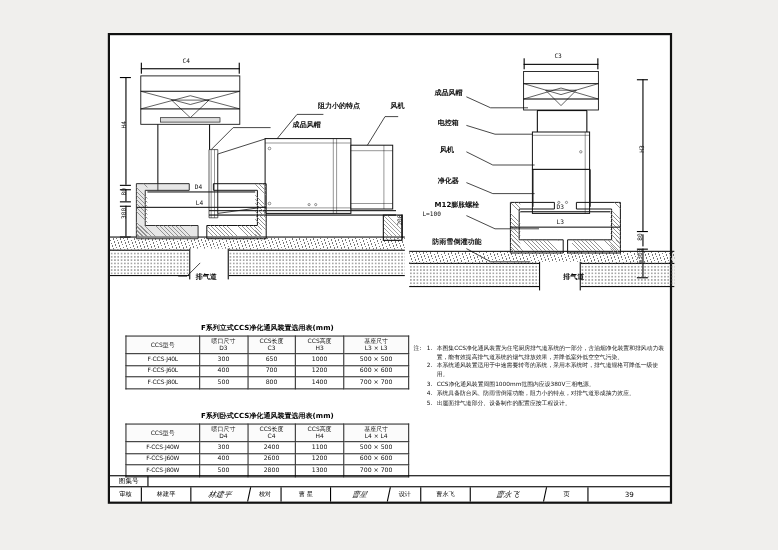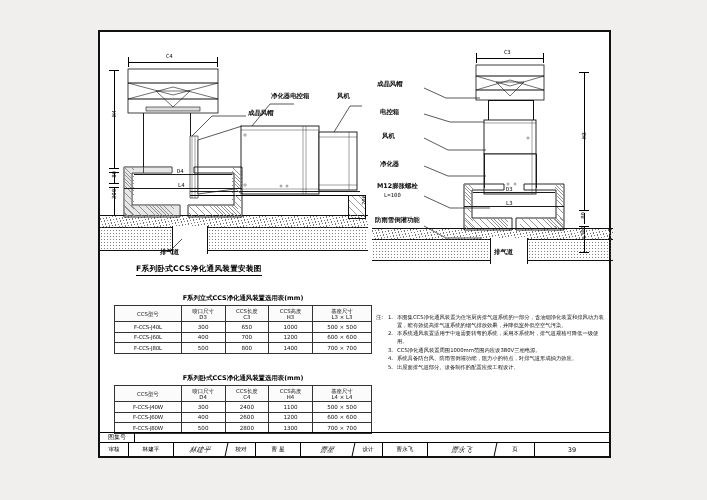--- a/index.html
+++ b/index.html
@@ -1,20 +1,20 @@
 <!DOCTYPE html>
 <html><head>
 <meta charset="utf-8">
 <style>
   html,body{margin:0;padding:0;background:#f0efed;}
   body{width:707px;height:500px;overflow:hidden;font-family:"DejaVu Sans","Liberation Sans",sans-serif;}
   #sheet{position:absolute;left:98px;top:30px;width:513px;height:428px;background:#ffffff;
          border:2px solid #111;box-sizing:border-box;}
   .abs{position:absolute;}
-  .lbl-b{font-size:6.4px;color:#0a0a0a;font-weight:bold;white-space:nowrap;}
+  .lbl-b{font-size:6.4px;color:#0a0a0a;font-weight:bold;white-space:nowrap;margin-left:18px;}
   .dim{font-size:5.6px;color:#111;white-space:nowrap;font-family:"DejaVu Sans Mono","Liberation Mono",monospace;}
   .vert{writing-mode:vertical-rl;transform:rotate(180deg);}
   .ttl{font-size:7.6px;font-weight:bold;color:#000;white-space:nowrap;
        border-bottom:1.4px solid #000;padding-bottom:1px;letter-spacing:.3px;}
   .ln{position:absolute;background:#1a1a1a;}
   .h{height:.7px;} .v{width:.7px;}
   .thk{background:#000;}
   svg{display:block;overflow:visible;}
   table.tb{border-collapse:collapse;font-size:5.6px;color:#111;}
   table.tb td,table.tb th{border:.6px solid #333;padding:1.5px 2px;text-align:center;
@@ -107,21 +107,21 @@
         <circle cx="4" cy="9" r="1.2" fill="none" stroke="#111" stroke-width=".4"></circle>
         <circle cx="4" cy="59" r="1.2" fill="none" stroke="#111" stroke-width=".4"></circle>
         <circle cx="40" cy="60" r="1" fill="none" stroke="#111" stroke-width=".4"></circle>
         <circle cx="46" cy="60" r="1" fill="none" stroke="#111" stroke-width=".4"></circle>
       </svg>
     </div>
 
     <svg class="abs" style="left:150px;top:66px;" width="44" height="30">
       <polyline points="2,28 20,6 44,6" fill="none" stroke="#111" stroke-width=".7"></polyline>
     </svg>
-    <div class="abs lbl-b" style="left:171px;top:60px;">净化器电控箱</div>
+    <div class="abs lbl-b" style="left:171px;top:60px;">阻力小的特点</div>
 
     <div class="abs" style="left:219px;top:100px;">
       <svg width="38" height="58">
         <rect x="0" y="0" width="38" height="58" fill="#fff" stroke="#111" stroke-width=".9"></rect>
         <line x1="0" y1="5" x2="38" y2="5" stroke="#111" stroke-width=".4"></line>
         <line x1="0" y1="53" x2="38" y2="53" stroke="#111" stroke-width=".4"></line>
         <line x1="30" y1="0" x2="30" y2="58" stroke="#111" stroke-width=".4"></line>
       </svg>
     </div>
     <svg class="abs" style="left:232px;top:68px;" width="30" height="34">
@@ -166,21 +166,20 @@
     </div>
     <div class="ln v thk" style="left:265px;top:163px;height:22px;"></div>
     <div class="abs dim vert" style="left:261px;top:163px;">200</div>
 
     <div class="abs" style="left:72px;top:194px;width:34px;height:28px;border-left:1px solid #111;border-right:1px solid #111;background:#fff;"></div>
     <svg class="abs" style="left:62px;top:205px;" width="22" height="16">
       <polyline points="20,2 8,14 0,14" fill="none" stroke="#111" stroke-width=".7"></polyline>
     </svg>
     <div class="abs lbl-b" style="left:60px;top:216px;">排气道</div>
 
-    <div class="abs ttl" style="left:36px;top:232px;">F系列卧式CCS净化通风装置安装图</div>
   </div>
 
   <div class="abs" style="left:272px;top:0;width:241px;height:248px;">
 
     <div class="ln h thk" style="left:104px;top:26px;width:68px;"></div>
     <div class="ln v thk" style="left:104px;top:21px;height:10px;"></div>
     <div class="ln v thk" style="left:171px;top:21px;height:10px;"></div>
     <div class="abs dim" style="left:132px;top:17px;">C3</div>
 
     <div class="abs" style="left:104px;top:33px;width:68px;height:35px;">

